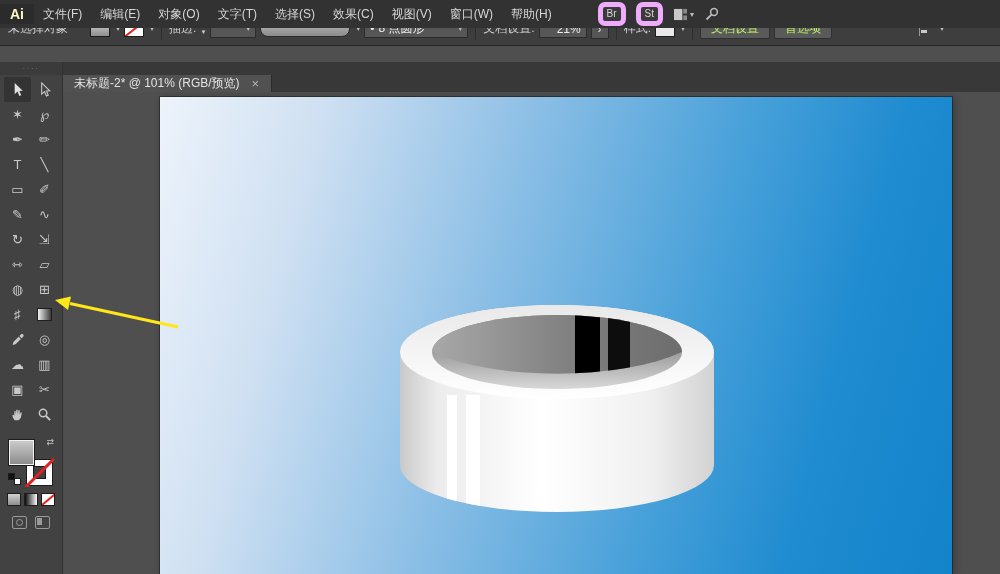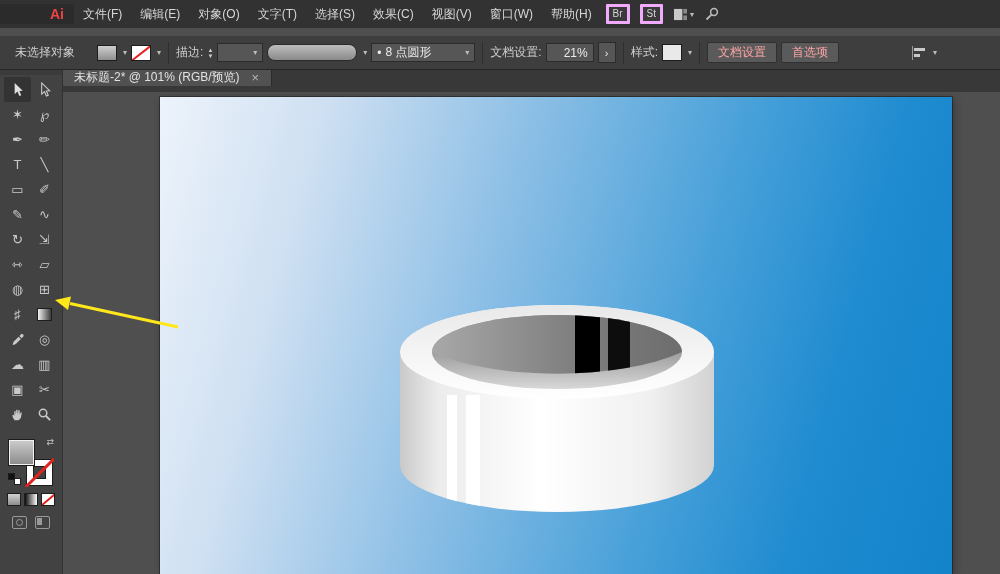--- a/index.html
+++ b/index.html
@@ -5,53 +5,53 @@
   html,body{margin:0;padding:0;}
   body{
     width:1000px;height:574px;position:relative;overflow:hidden;
     background:#4f4f4f;font-family:"Liberation Sans","DejaVu Sans",sans-serif;
     -webkit-font-smoothing:antialiased;
   }
   
   .menubar{position:absolute;top:0;left:0;right:0;height:28px;background:#323232;
     display:flex;align-items:center;color:#d6d6d6;font-size:12px;z-index:20;}
   .ai-logo{width:34px;height:20px;display:flex;align-items:center;justify-content:center;
-    background:#2b2b2b;color:#ef4444;font-weight:bold;font-size:14px;padding-left:40px;}
+    background:#2b2b2b;color:#fef9c3;font-weight:bold;font-size:14px;}
   .menu-item{padding:8px 9px;height:28px;line-height:28px;white-space:nowrap;cursor:default;}
   .menu-right{margin-left:auto;display:flex;align-items:center;gap:10px;padding-right:280px;}
-  .badge{border:3px solid #f0abfc;border-radius:1px;font-size:10px;line-height:12px;
+  .badge{border:5px solid #f0abfc;border-radius:7px;font-size:10px;line-height:12px;
     padding:1px 4px;color:#d6d6d6;background:#3a3a3a;}
   .chev{font-size:8px;color:#bdbdbd;margin-left:2px;}
   .ws-wrap,.icon-btn{display:flex;align-items:center;}
   
-  .controlbar{position:absolute;top:36px;left:0;right:0;height:34px;background:#3e3e3e;
+  .controlbar{position:absolute;top:12px;left:0;right:0;height:34px;background:#3e3e3e;
     border-bottom:1px solid #262626;display:flex;align-items:center;gap:4px;
-    padding:0 15px;box-sizing:border-box;font-size:12px;color:#cfcfcf;z-index:19;}
+    padding:0 8px;box-sizing:border-box;font-size:12px;color:#cfcfcf;z-index:19;}
   .cb-label{white-space:nowrap;}
   .swatch{width:20px;height:16px;border:1px solid #1d1d1d;box-sizing:border-box;}
   .fill-mini{background:linear-gradient(#cfcfcf,#8f8f8f);}
   .none-mini{background:#fff;position:relative;overflow:hidden;}
   .none-mini::after{content:"";position:absolute;left:-25%;top:45%;width:150%;height:2px;
     background:#e0231f;transform:rotate(-38deg);}
   .spin{display:flex;flex-direction:column;font-size:6px;line-height:6px;color:#cfcfcf;text-align:center;}
   .field{background:#565656;border:1px solid #2b2b2b;height:19px;box-sizing:border-box;
     display:flex;align-items:center;padding:0 5px;color:#ececec;gap:4px;}
   .field.small{width:48px;justify-content:flex-end;}
   .brush-bar{width:88px;height:15px;border-radius:8px;background:linear-gradient(#bdbdbd,#8a8a8a);
     border:1px solid #2b2b2b;}
   .sep{width:1px;height:22px;background:#2e2e2e;margin:0 3px;flex:none;}
-  .cb-btn{background:#5a5a5a;border:1px solid #303030;border-radius:2px;color:#fca5a5;
+  .cb-btn{background:#5a5a5a;border:1px solid #303030;border-radius:2px;color:#bef264;
     padding:2px 10px;font-size:12px;line-height:15px;white-space:nowrap;}
   .arrow-btn{width:16px;height:19px;background:#565656;border:1px solid #2b2b2b;color:#e8e8e8;
     display:flex;align-items:center;justify-content:center;font-size:11px;}
   .style-chip{width:18px;height:15px;background:#e9e9e9;border:1px solid #1d1d1d;}
   .cb-right{margin-left:auto;display:flex;align-items:center;gap:4px;padding-right:48px;}
   
   .tabbar{position:absolute;top:62px;left:62px;right:0;height:30px;background:#383838;
-    display:flex;align-items:center;z-index:10;}
+    display:flex;align-items:flex-end;z-index:10;}
   .tab{background:#515151;display:flex;align-items:center;gap:12px;padding:0 12px;
     color:#e2e2e2;font-size:12px;border-right:1px solid #2b2b2b;}
   .tab-close{color:#b5b5b5;font-size:13px;}
   
   .toolbar{position:absolute;top:62px;left:0;width:62px;bottom:0;background:#424242;
     border-right:1px solid #313131;z-index:11;}
   .tb-grip{height:13px;display:flex;align-items:center;justify-content:center;
     color:#787878;font-size:8px;letter-spacing:2px;background:#3b3b3b;}
   .tools{display:grid;grid-template-columns:27px 27px;justify-content:center;margin-top:2px;}
   .tool{height:25px;display:flex;align-items:center;justify-content:center;

